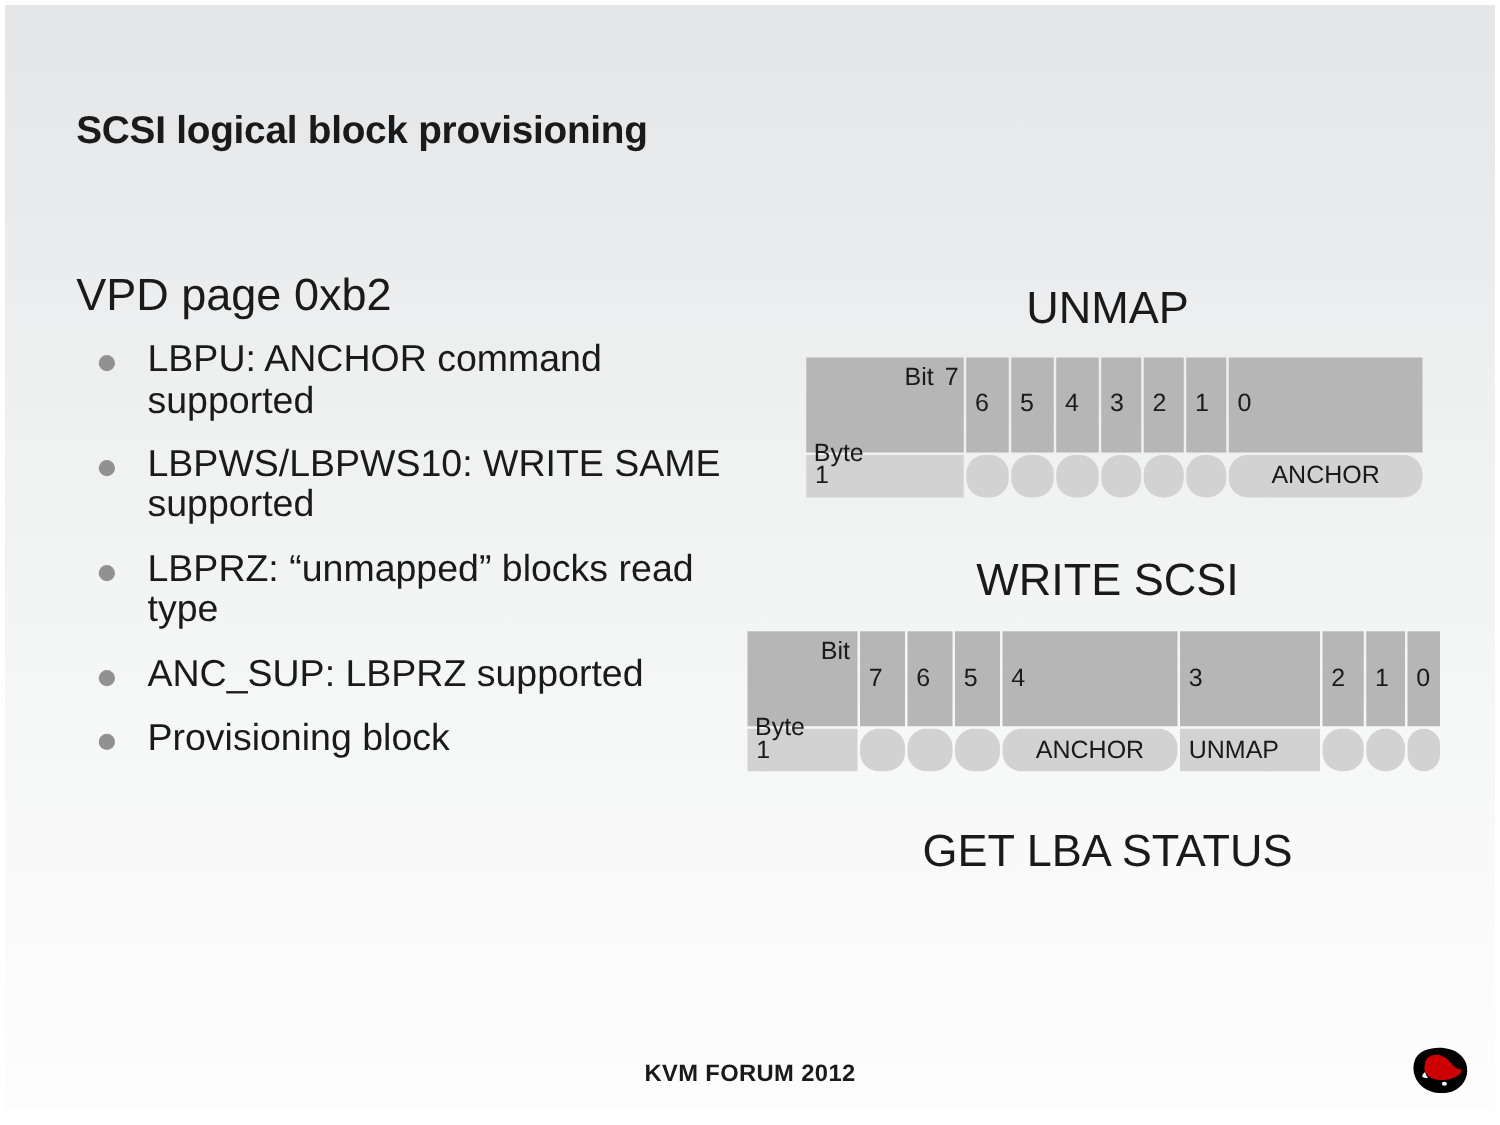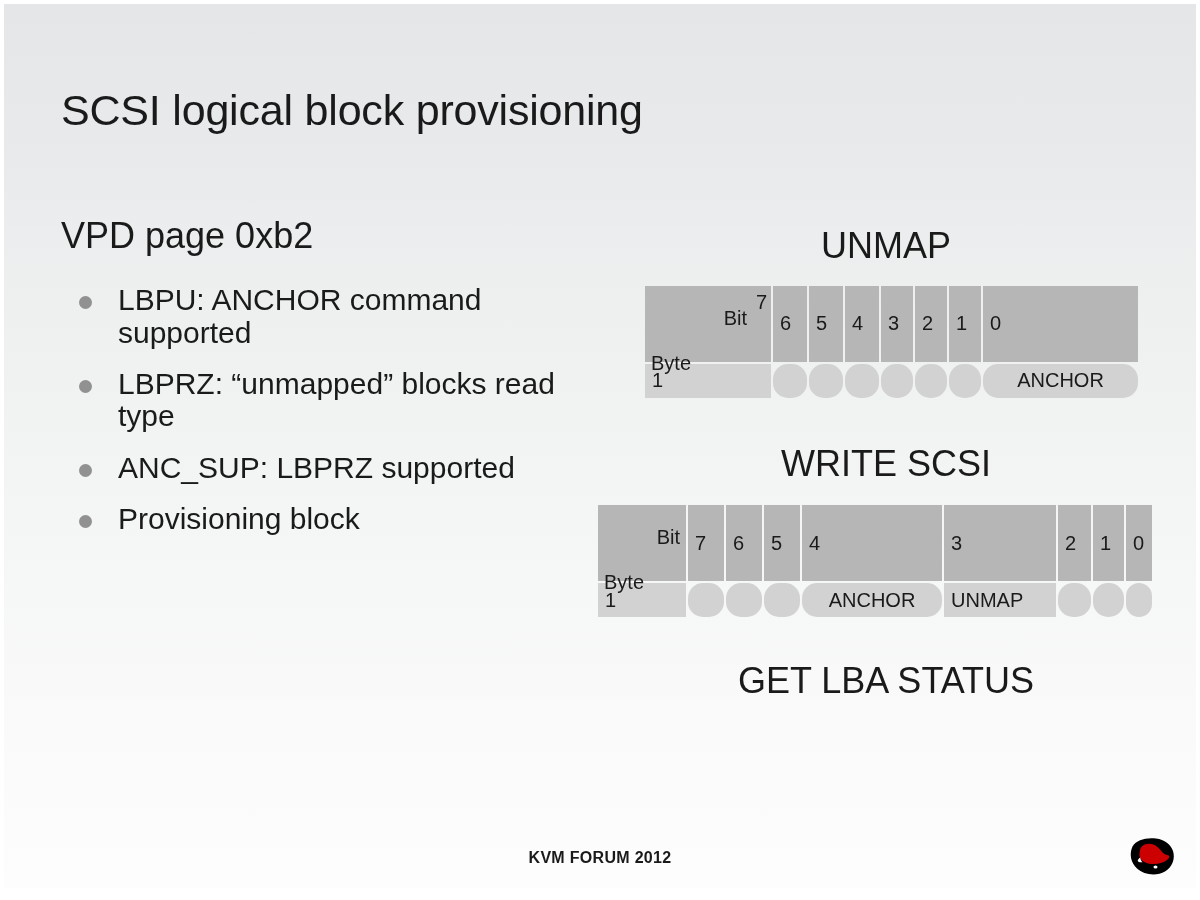--- a/index.html
+++ b/index.html
@@ -29,39 +29,39 @@
                 #fafafa 82%,
                 #fdfdfd 100%);
     overflow: hidden;
   }
 
   
   .slide-title {
     position: absolute;
     left: 57px;
     top: 82px;
-    font-size: 43px;
-    font-weight: normal;
+    font-size: 31px;
+    font-weight: bold;
     color: #1a1a1a;
     letter-spacing: -0.2px;
     white-space: nowrap;
   }
 
   
   .left-col {
     position: absolute;
     left: 52px;
     top: 212px;
     width: 560px;
   }
   .section-head {
     font-size: 36px;
     color: #1a1a1a;
     line-height: 1.12;
-    margin-bottom: 28px;
+    margin-bottom: 16px;
     padding-left: 5px;
   }
   .bullet-list {
     list-style: none;
     margin: 0;
     padding: 0;
   }
   .bullet-item {
     position: relative;
     padding-left: 62px;
@@ -115,21 +115,20 @@
   }
   .bittable td.bitbyte {
     height: 76px;
     position: relative;
     padding: 0;
   }
   .bitbyte .lbl-bit {
     position: absolute;
     right: 6px;
     top: 5px;
-    margin-top: 16px;
   }
   .bitbyte .lbl-bit.with-seven {
     right: 24px;
   }
   .bitbyte .lbl-seven {
     position: absolute;
     right: 4px;
     top: 5px;
   }
   .bitbyte .lbl-byte {
@@ -169,21 +168,21 @@
   .spacer-1 { height: 44px; }
   .spacer-2 { height: 42px; }
 
   
   .footer-text {
     position: absolute;
     left: 0;
     right: 0;
     top: 845px;
     text-align: center;
-    font-size: 16px;
+    font-size: 19px;
     font-weight: bold;
     color: #1a1a1a;
     letter-spacing: 0.3px;
   }
 
   .logo {
     position: absolute;
     left: 1122px;
     top: 828px;
     width: 62px;
@@ -198,20 +197,24 @@
   <div class="slide-title">SCSI logical block provisioning</div>
 
   <div class="left-col">
 
     <div class="section-head">VPD page 0xb2</div>
 
     <ul class="bullet-list">
       <li class="bullet-item">
         <span class="bullet-dot"></span>
         <span>LBPU: ANCHOR command supported</span>
+      </li>
+      <li class="bullet-item">
+        <span class="bullet-dot"></span>
+        <span>LBPWS/LBPWS10: WRITE SAME supported</span>
       </li>
       <li class="bullet-item">
         <span class="bullet-dot"></span>
         <span>LBPRZ: “unmapped” blocks read type</span>
       </li>
       <li class="bullet-item">
         <span class="bullet-dot"></span>
         <span>ANC_SUP: LBPRZ supported</span>
       </li>
       <li class="bullet-item">

